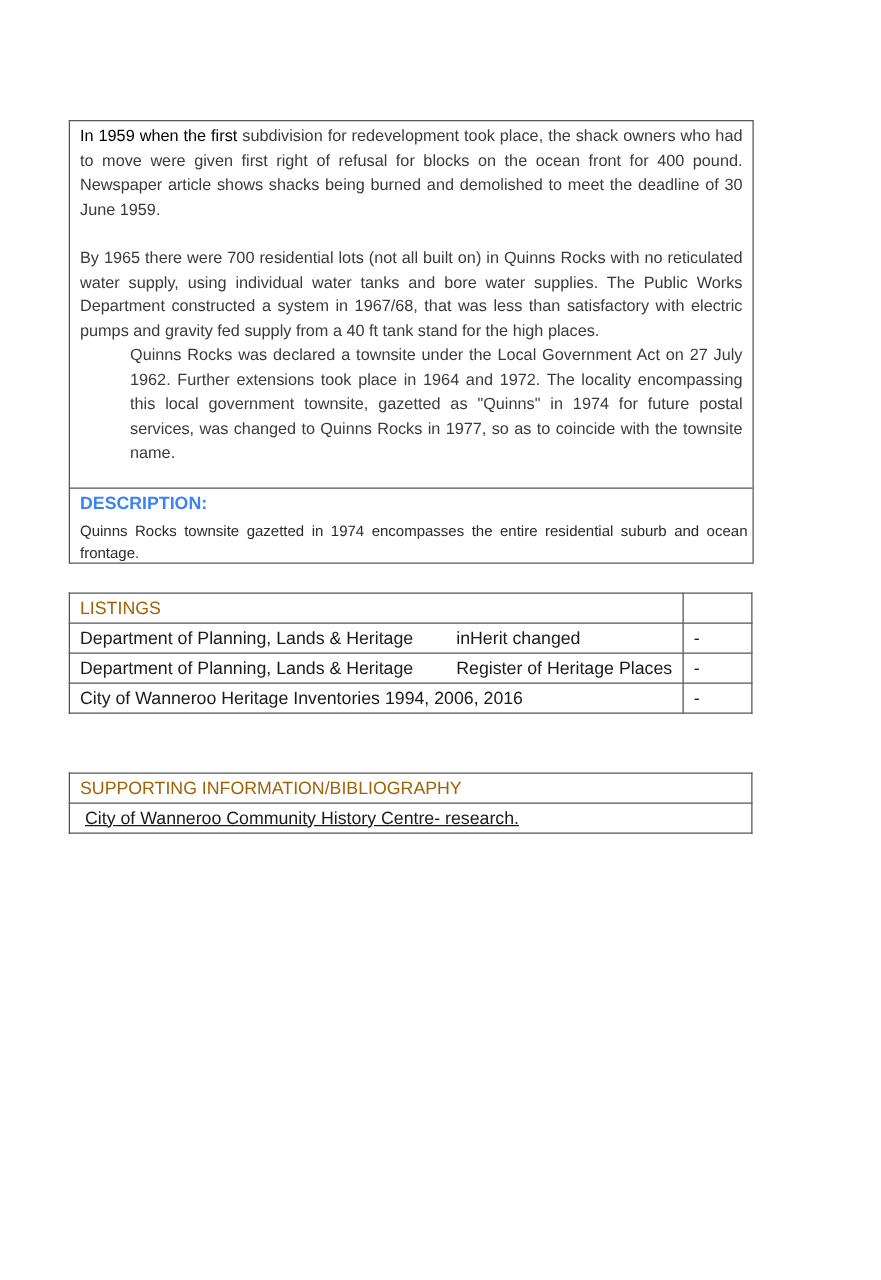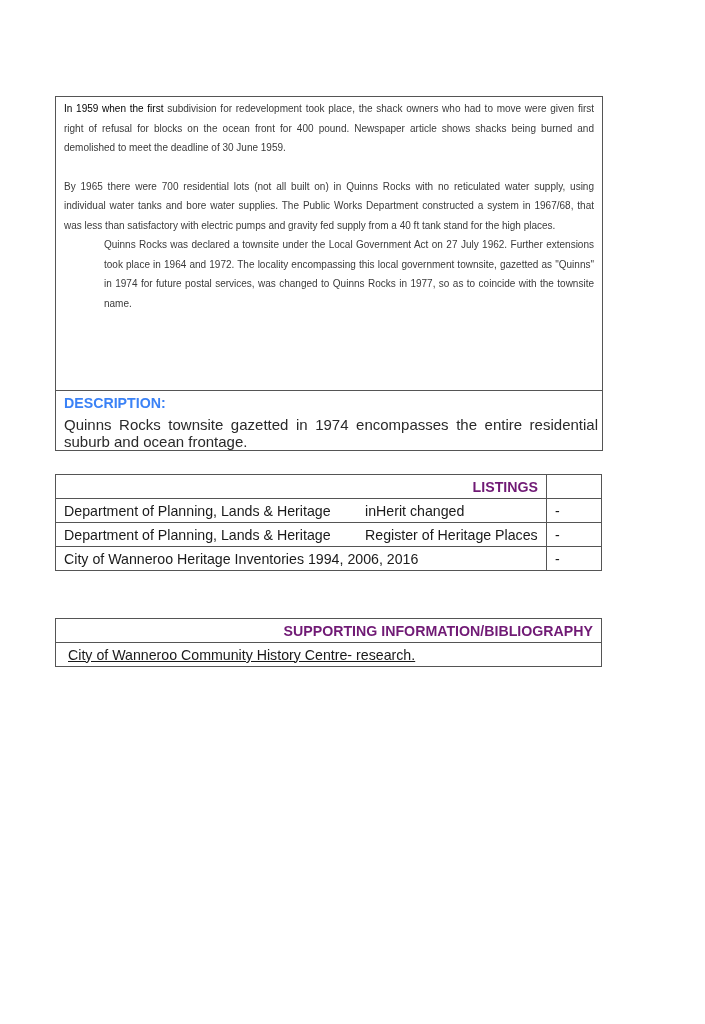--- a/index.html
+++ b/index.html
@@ -8,51 +8,51 @@
       position: relative; overflow: hidden;
       font-family: "Liberation Sans", sans-serif;
       color: #1a1a1a;
     }
     .box {
       position: absolute; left: 55px; width: 546px;
       border: 1px solid #555555; box-sizing: content-box;
     }
     #history-box { top: 96px; height: 353px; }
     .para {
-      font-size: 10px; line-height: 19.5px; color: #3a3a3a;
+      font-size: 13px; line-height: 19.5px; color: #3a3a3a;
       text-align: justify; margin: 0 8px 0 8px;
     }
     .para .lead { color: #000000; }
     #p1 { margin-top: 2px; }
     #p2 { margin-top: 19px; }
     #p3 { margin-top: 0px; margin-left: 48px; }
     .desc-divider {
       position: absolute; left: 0; right: 0; top: 293px; border-top: 1px solid #555555;
     }
     .desc-heading {
       position: absolute; left: 8px; top: 298px; font-size: 14.2px; font-weight: bold; color: #3b82f6;
     }
     .desc-text {
       position: absolute; left: 8px; right: 4px; top: 320px;
-      font-size: 15px; line-height: 16.5px; color: #2a2a2a; text-align: justify;
+      font-size: 12px; line-height: 16.5px; color: #2a2a2a; text-align: justify;
     }
     table.grid {
       position: absolute; left: 55px; border-collapse: collapse;
       font-size: 14.2px; color: #1a1a1a;
     }
     table.grid td {
       border: 1px solid #555555; padding: 0 8px; height: 23px; vertical-align: middle;
       white-space: nowrap;
     }
     #listings { top: 474px; width: 547px; }
     #listings td.main { width: 474px; }
     #listings td.mark { width: 38px; }
     .col2 { position: absolute; left: 301px; }
     .cellwrap { position: relative; }
-    .head { font-weight: bold; color: #701a75; text-align: right; }
+    .head { font-weight: normal; color: #a16207; }
     #biblio { top: 618px; width: 547px; border-radius: 18px; }
     #biblio td { padding-left: 8px; }
     #biblio td.entry { padding-left: 12px; text-decoration: underline; }
   </style>
 </head>
 <body>
 
 <div class="box" id="history-box">
   <p class="para" id="p1"><span class="lead">In 1959 when the first</span><span> subdivision for redevelopment took place, the shack owners who had to move were given first right of refusal for blocks on the ocean front for 400 pound. Newspaper article shows shacks being burned and demolished to meet the deadline of 30 June 1959.</span></p>
   <p class="para" id="p2">By 1965 there were 700 residential lots (not all built on) in Quinns Rocks with no reticulated water supply, using individual water tanks and bore water supplies. The Public Works Department  constructed a system in 1967/68, that was less than satisfactory with electric pumps and gravity fed supply from a 40 ft tank stand for the high places.</p>

